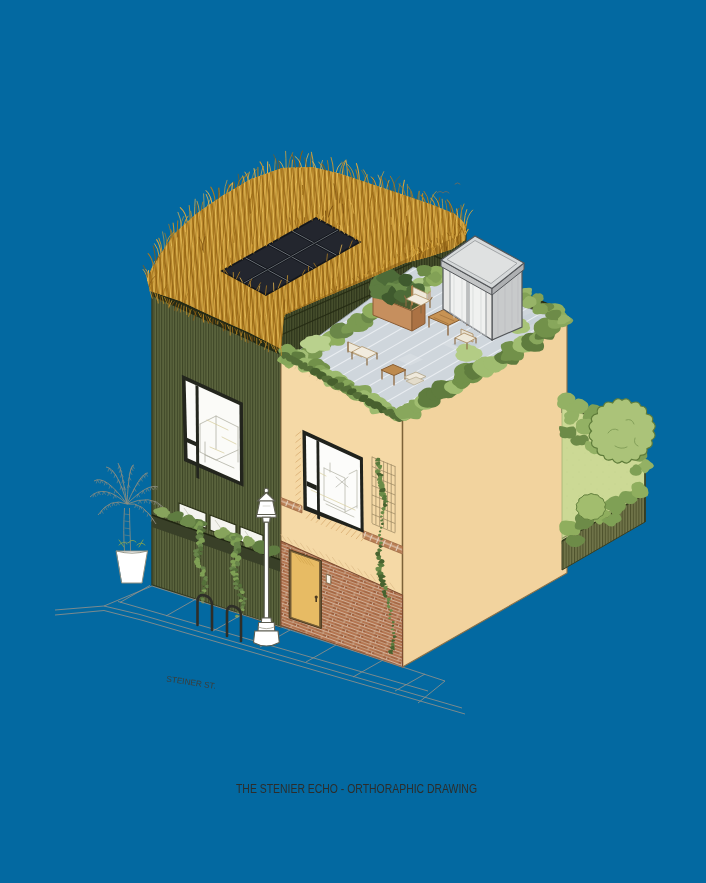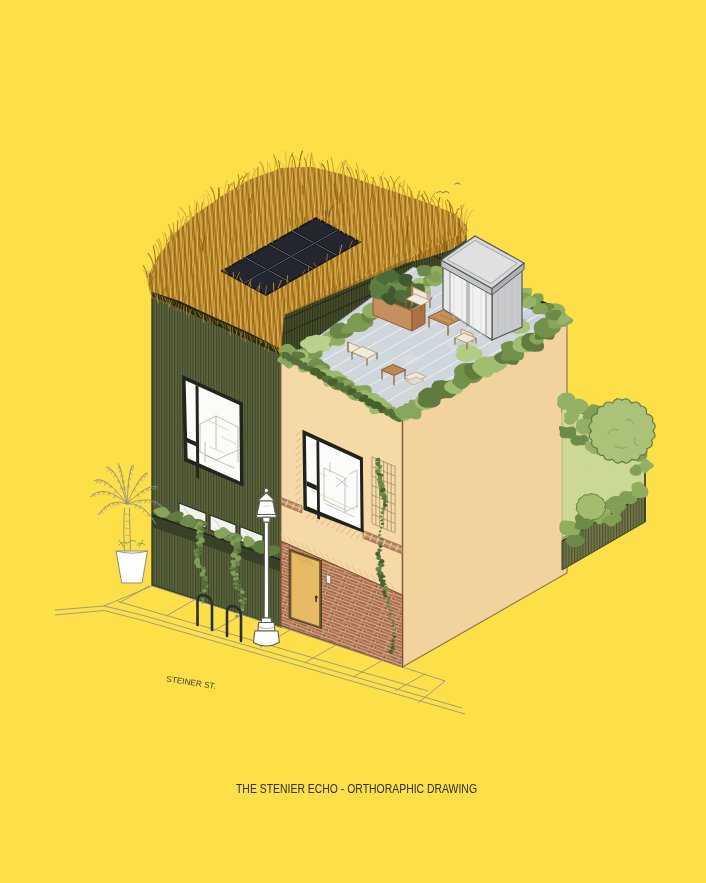--- a/index.html
+++ b/index.html
@@ -1,14 +1,14 @@
 <!DOCTYPE html>
 <html><head><meta charset="utf-8"><style>
 html,body{margin:0;padding:0;background:#ffffff;}
-.wrap{width:706px;height:883px;position:relative;background:#fde047;overflow:hidden;}
+.wrap{width:706px;height:883px;position:relative;background:#0369a1;overflow:hidden;}
 text{font-family:"Liberation Sans",sans-serif;}
 </style></head><body>
 <div class="wrap">
 <svg width="706" height="883" viewBox="0 0 706 883">
 <defs>
 <pattern id="sidF" patternUnits="userSpaceOnUse" width="2.6" height="10">
   <rect width="2.6" height="10" fill="#5e6740"></rect>
   <rect x="0" width="1.1" height="10" fill="#3d4526"></rect>
 </pattern>
 <pattern id="sidD" patternUnits="userSpaceOnUse" width="2.6" height="10">

